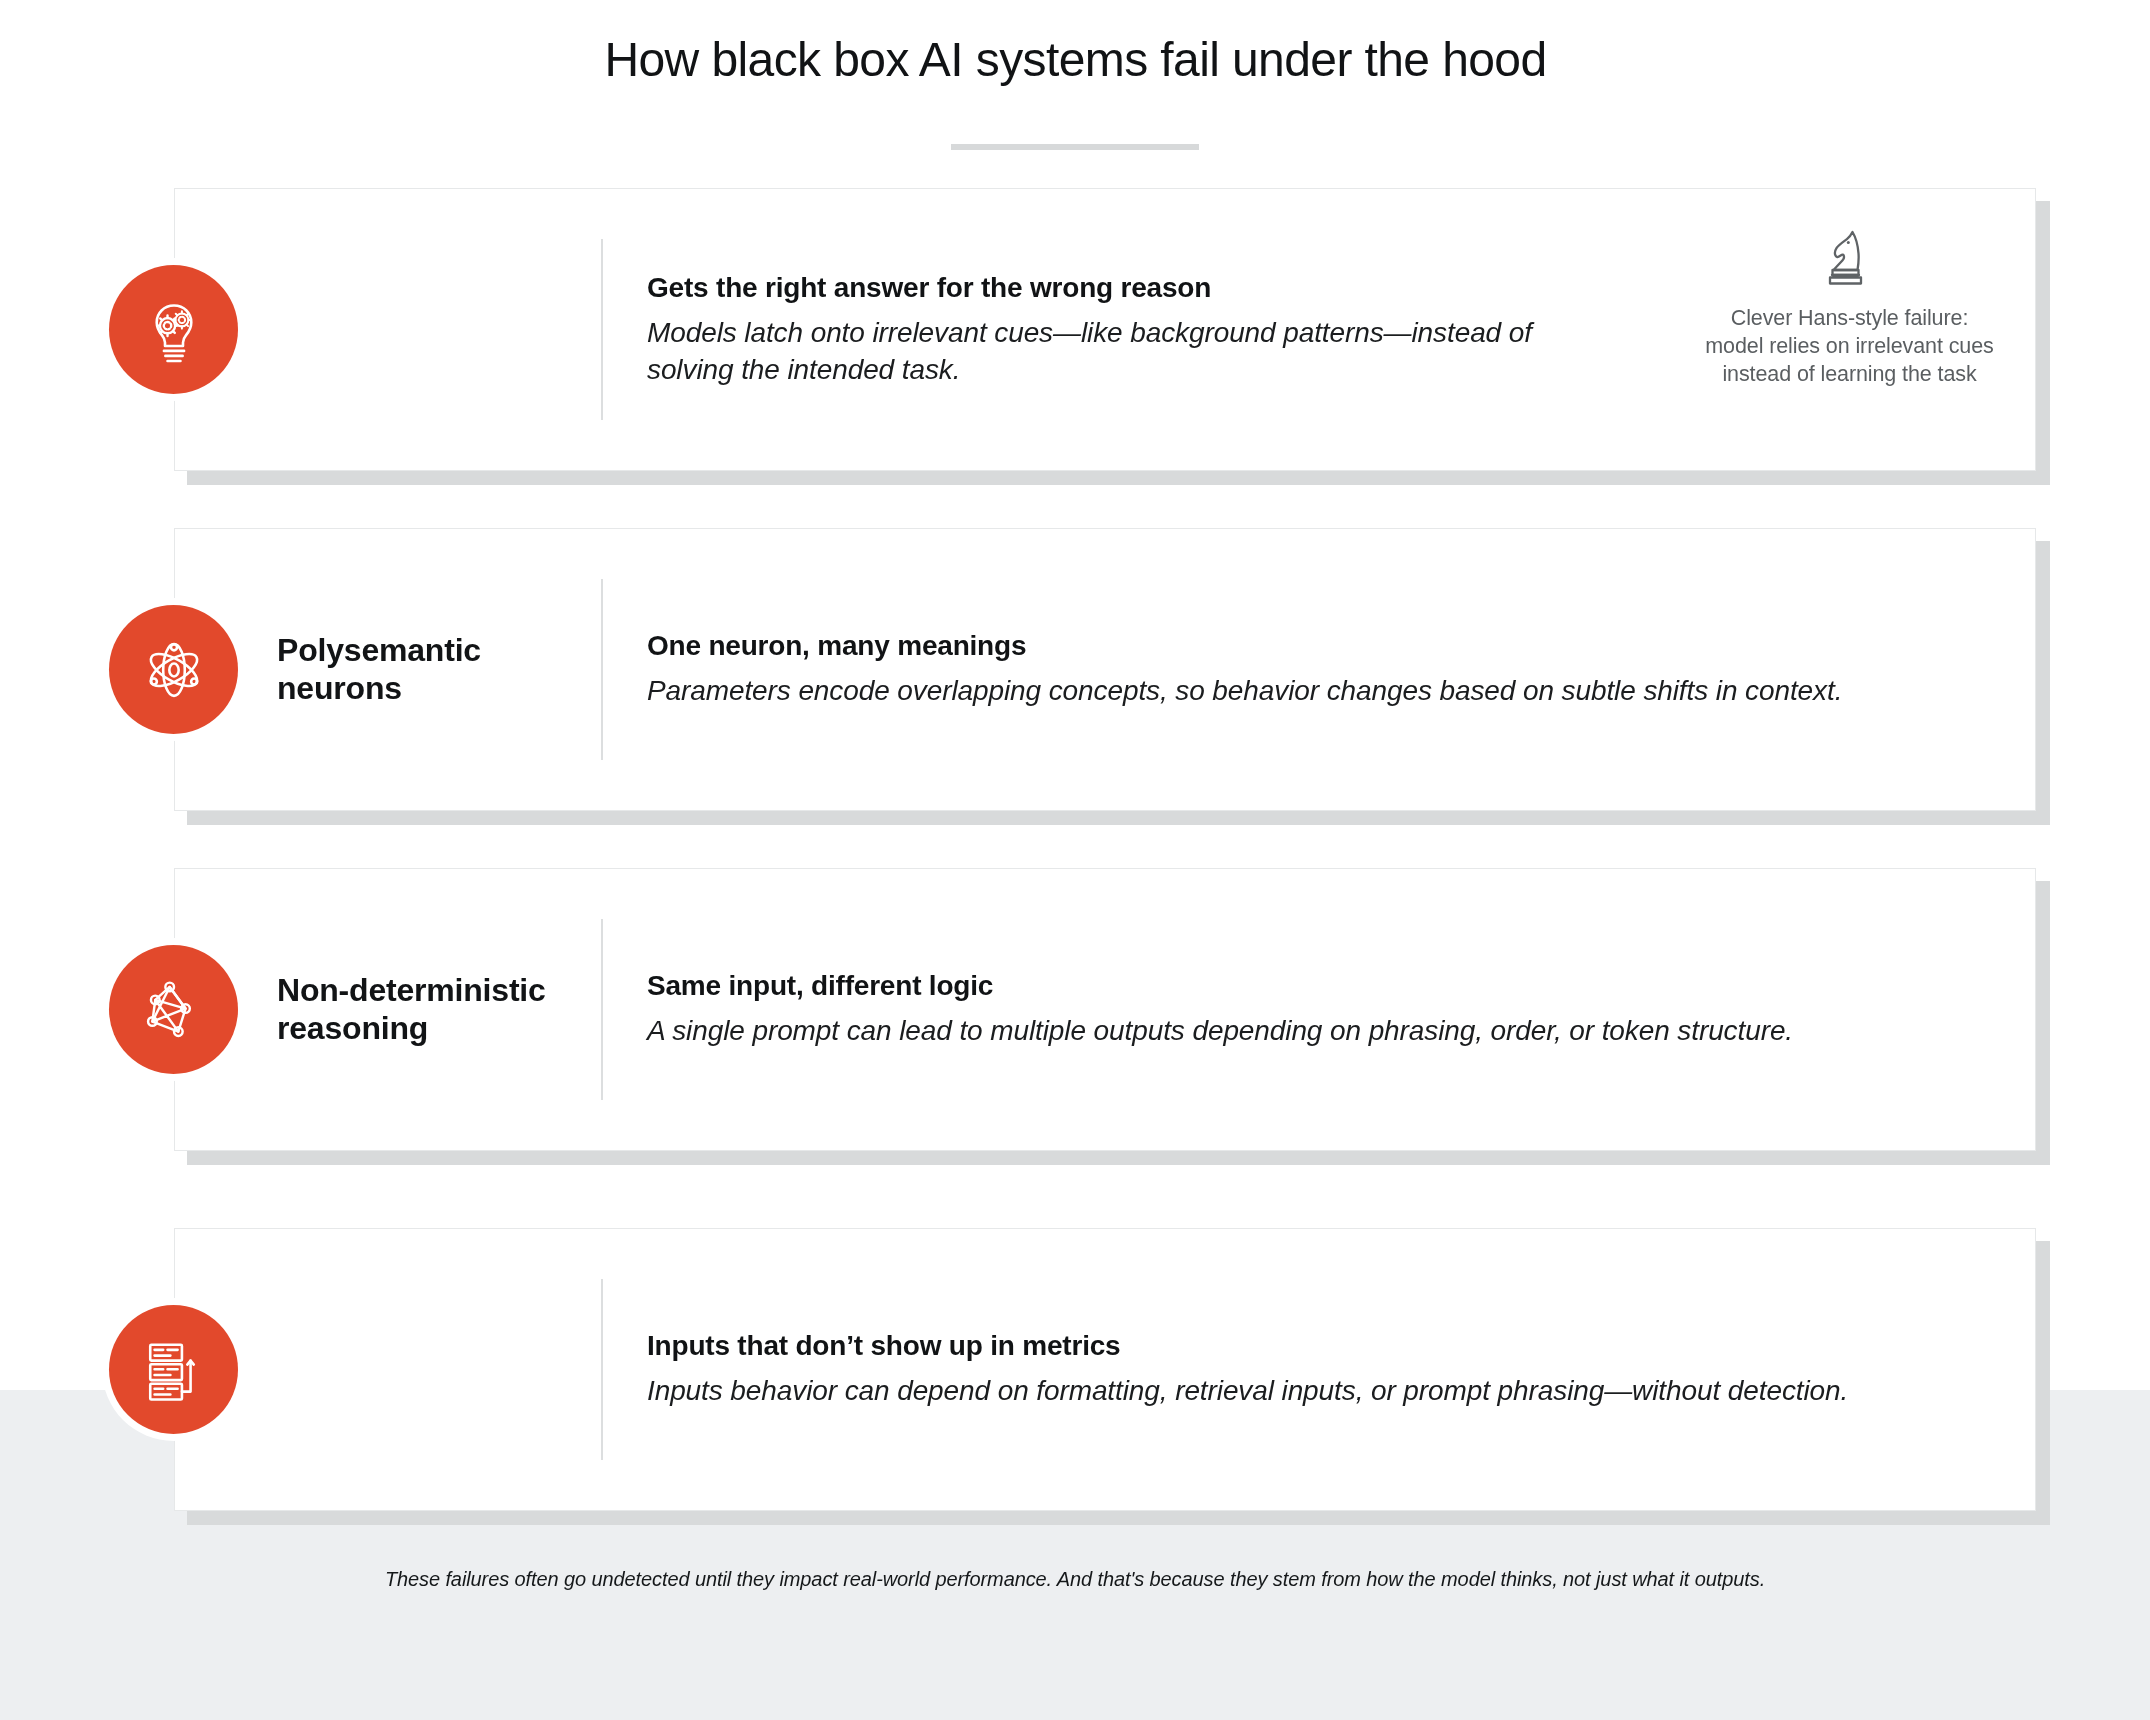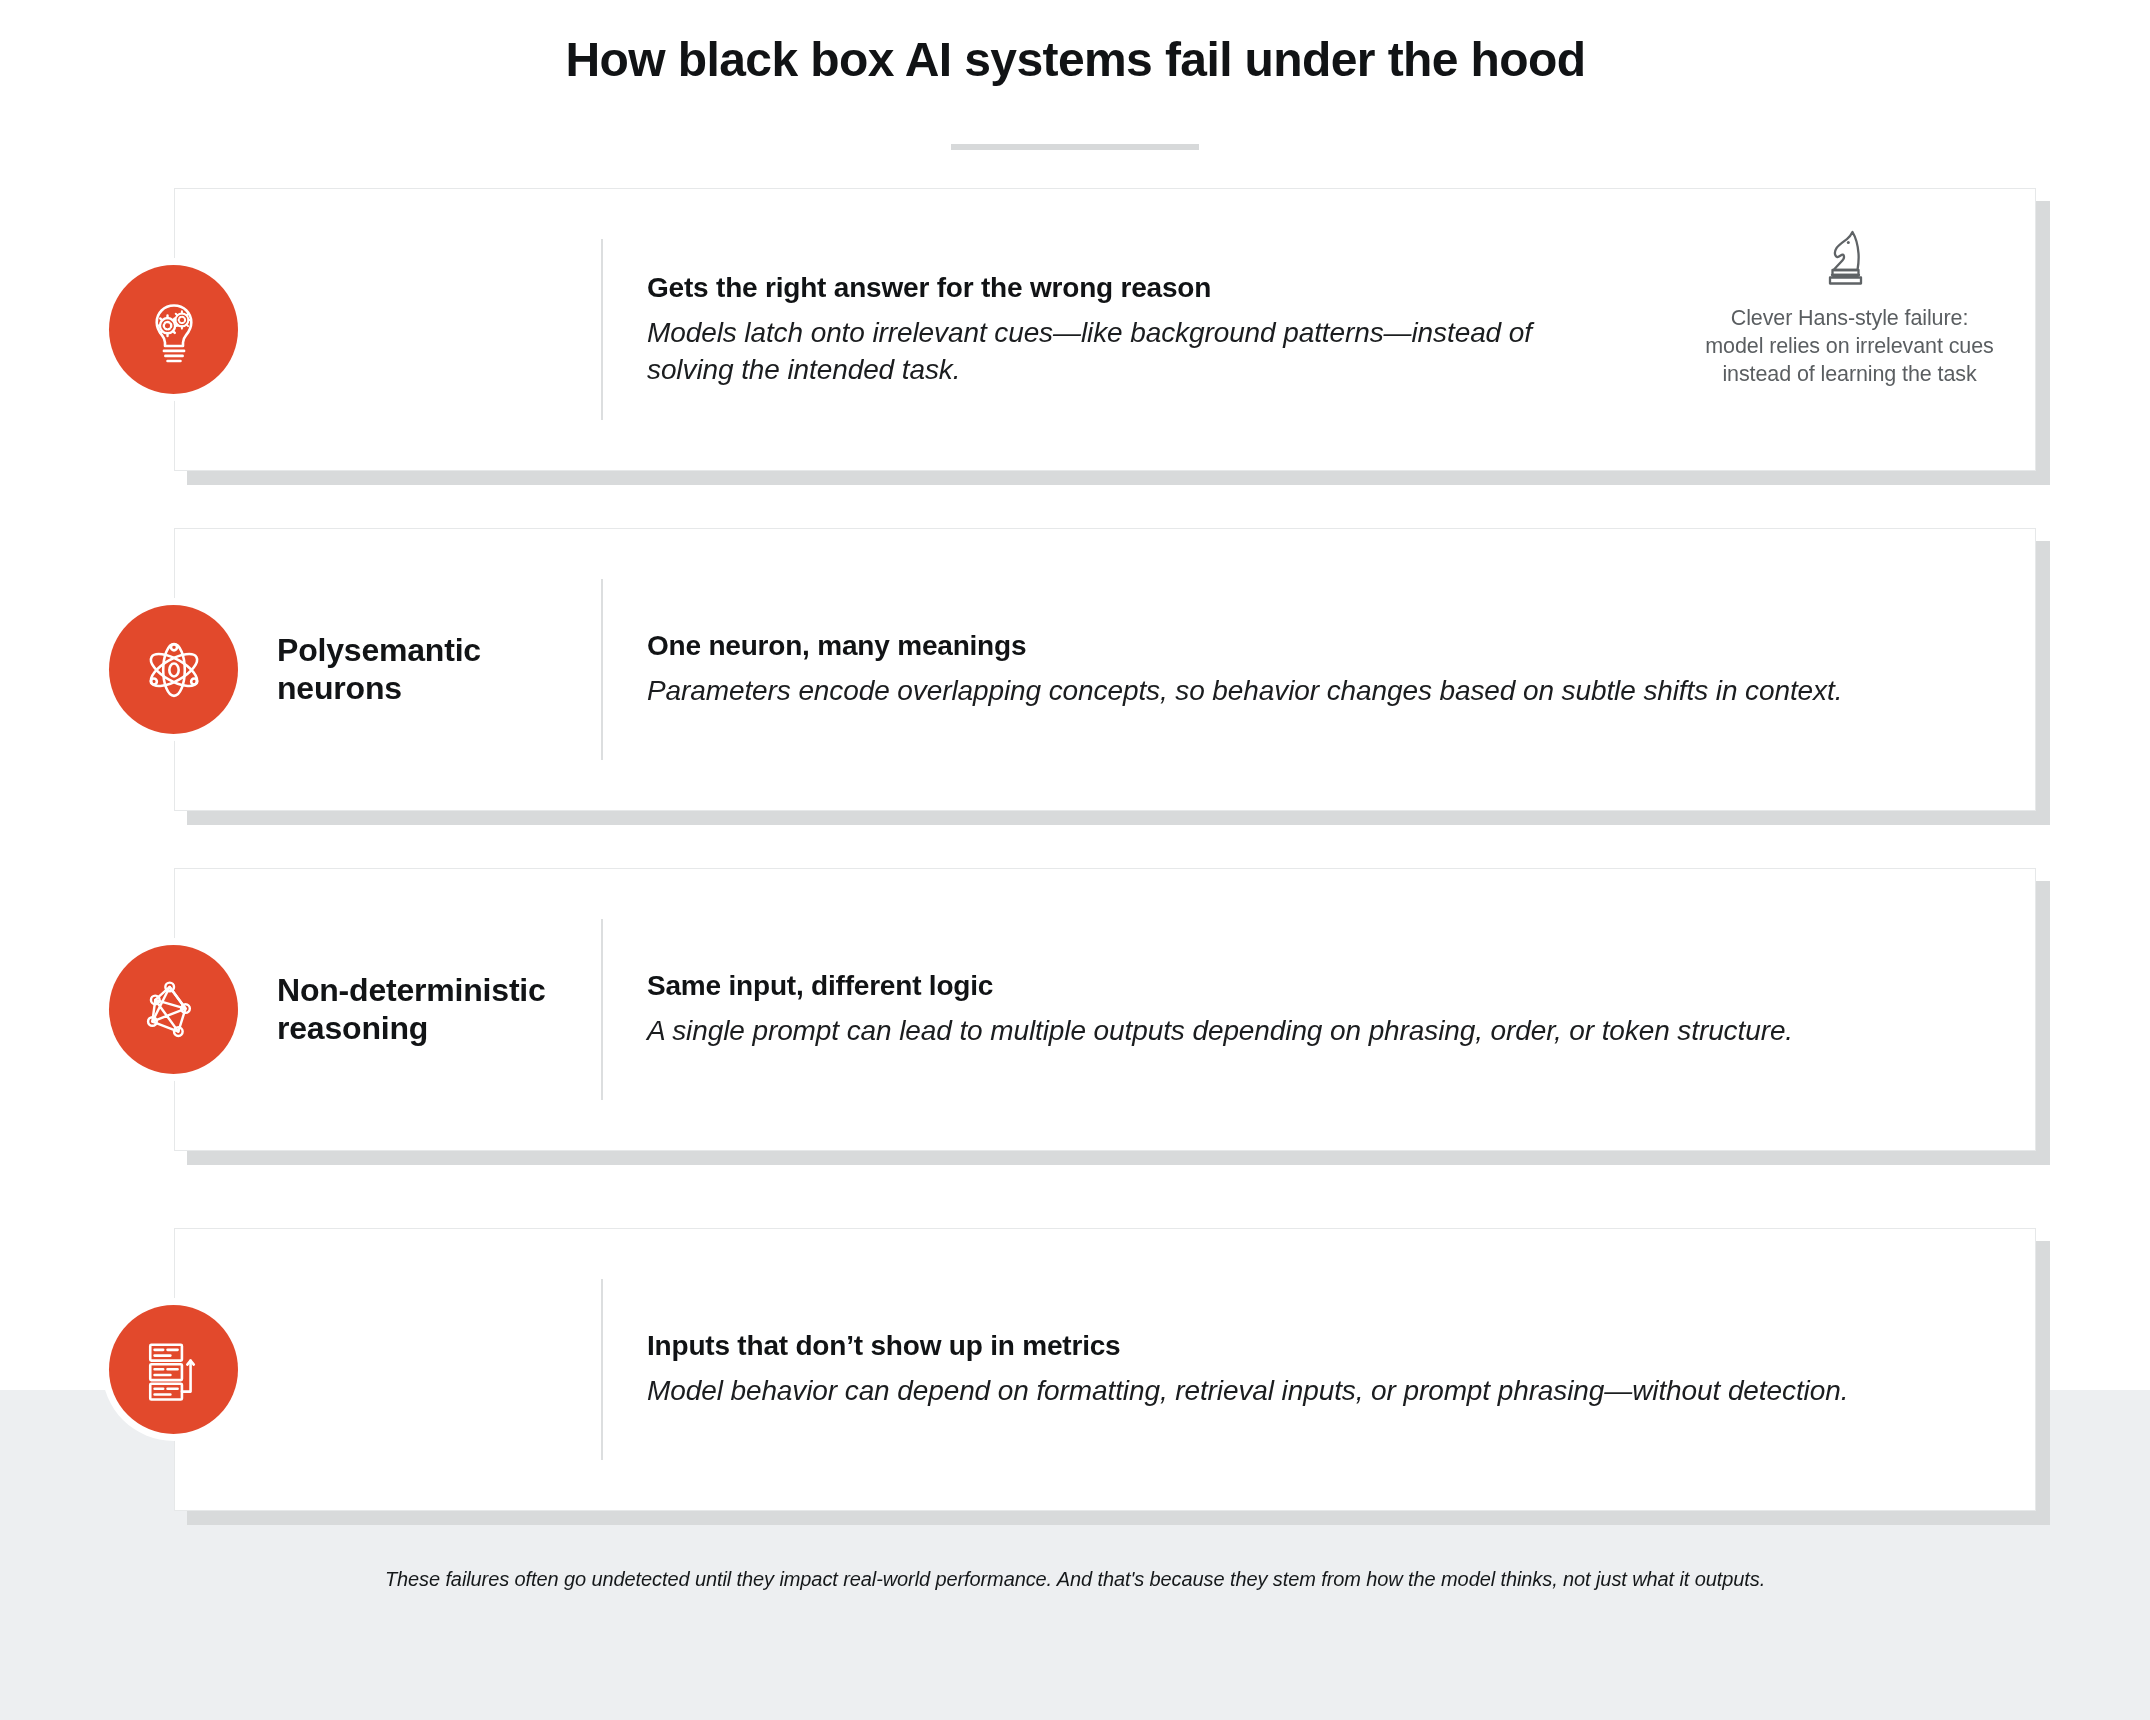--- a/index.html
+++ b/index.html
@@ -28,21 +28,21 @@
 
   
   .title {
     position: absolute;
     left: 0;
     top: 34px;
     width: 2151px;
     text-align: center;
     font-size: 48px;
     line-height: 1.08;
-    font-weight: 700;
+    font-weight: 400;
     letter-spacing: -0.6px;
     color: #111315;
     font-stretch: condensed;
   }
   .title-rule {
     position: absolute;
     left: 951px;
     top: 144px;
     width: 248px;
     height: 5.6px;
@@ -313,18 +313,18 @@
       <path d="M61 80h12V37"></path>
       <path d="M68.5 42.5 73 37l4.5 5.5"></path>
     </svg>
   </div>
 
 
   <div class="v-rule"></div>
 
   <div class="card-body wide">
     <div class="body-head">Inputs that don’t show up in metrics</div>
-    <div class="body-text">Model behavior can depend on formatting, retrieval inputs, or prompt phrasing—without detection.</div>
+    <div class="body-text">Inputs behavior can depend on formatting, retrieval inputs, or prompt phrasing—without detection.</div>
   </div>
 </div>
 
 <div class="footer-caption">These failures often go undetected until they impact real-world performance. And that's because they stem from how the model thinks, not just what it outputs.</div>
 
 
 </body></html>

